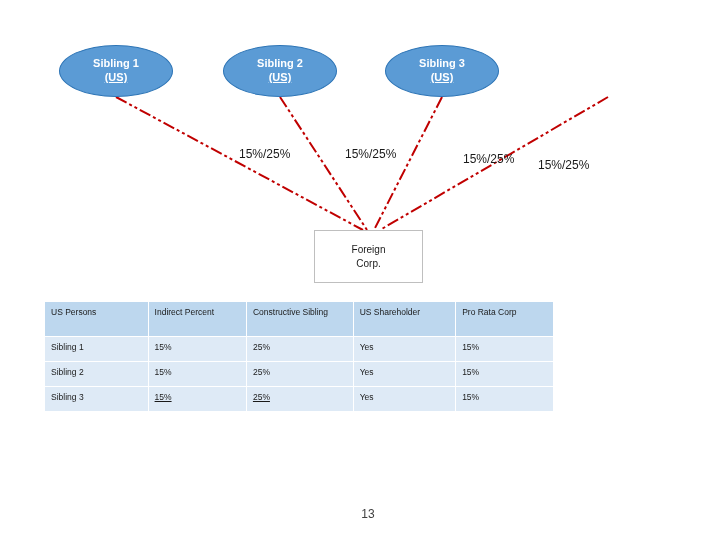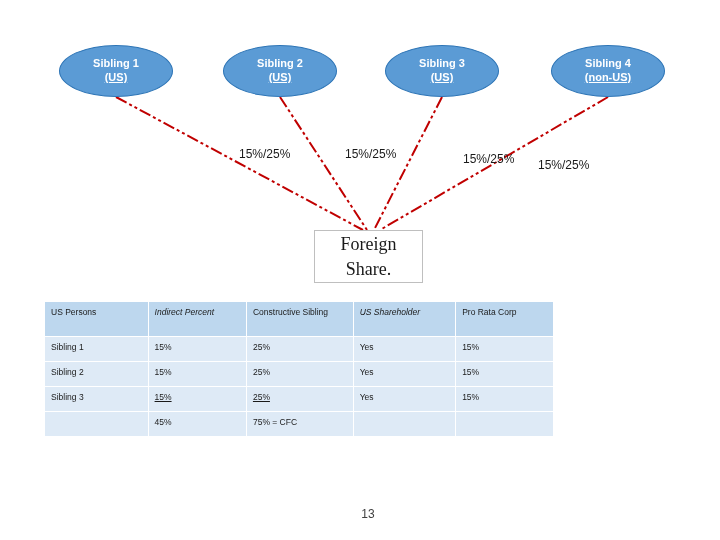--- a/index.html
+++ b/index.html
@@ -42,29 +42,28 @@
     justify-content: center;
     line-height: 1.25;
     box-sizing: border-box;
   }
   .node .l2 { display: block; text-decoration: underline; }
   .corp {
     position: absolute;
     background: #ffffff;
     border: 1px solid #bfbfbf;
     color: #1a1a1a;
-    font-size: 18px;
+    font-size: 10px;
     text-align: center;
     display: flex;
     flex-direction: column;
     align-items: center;
     justify-content: center;
     line-height: 1.35;
     box-sizing: border-box;
-    font-family: Liberation Serif, serif;
   }
   .pctlabel {
     position: absolute;
     font-size: 12px;
     color: #1a1a1a;
     white-space: nowrap;
   }
   table.grid {
     position: absolute;
     left: 36px;
@@ -89,23 +88,23 @@
     height: 24px;
     vertical-align: top;
   }
   table.grid tbody td {
     background: #deeaf6;
   }
   table.grid td.u {
     text-decoration: underline;
   }
   .col0 { width: 105px; margin-top: 32px; }
-  .col1 { width: 99px; font-style: italic; }
+  .col1 { width: 99px; }
   .col2 { width: 105px; }
-  .col3 { width: 100px; font-style: italic; }
+  .col3 { width: 100px; }
   .col4 { width: 101px; }
   .pagenum {
     position: absolute;
     left: 0;
     top: 507px;
     width: 720px;
     text-align: center;
     font-size: 12px;
     color: #404040;
   }
@@ -132,33 +131,29 @@
   <div class="node" style="left:215px; top:45px; width:114px; height:52px;">
     <span>Sibling 2</span>
     <span class="l2">(US)</span>
   </div>
 
   <div class="node" style="left:377px; top:45px; width:114px; height:52px;">
     <span>Sibling 3</span>
     <span class="l2">(US)</span>
   </div>
 
-  <div class="node" style="left:543px; top:45px; width:114px; height:52px;">
-    <span>Sibling 4</span>
-    <span class="l2">(non-US)</span>
-  </div>
 
   <div class="pctlabel" style="left:231px; top:147px;">15%/25%</div>
   <div class="pctlabel" style="left:337px; top:147px;">15%/25%</div>
   <div class="pctlabel" style="left:455px; top:152px;">15%/25%</div>
   <div class="pctlabel" style="left:530px; top:158px;">15%/25%</div>
 
   <div class="corp" style="left:306px; top:230px; width:109px; height:53px;">
     <span>Foreign</span>
-    <span>Share.</span>
+    <span>Corp.</span>
   </div>
 
   <table class="grid">
     <thead>
       <tr>
         <th class="col0">US Persons</th>
         <th class="col1">Indirect Percent</th>
         <th class="col2">Constructive Sibling</th>
         <th class="col3">US Shareholder</th>
         <th class="col4">Pro Rata Corp</th>
@@ -179,25 +174,18 @@
         <td>Yes</td>
         <td>15%</td>
       </tr>
       <tr>
         <td>Sibling 3</td>
         <td class="u">15%</td>
         <td class="u">25%</td>
         <td>Yes</td>
         <td>15%</td>
       </tr>
-      <tr>
-        <td></td>
-        <td>45%</td>
-        <td>75% = CFC</td>
-        <td></td>
-        <td></td>
-      </tr>
     </tbody>
   </table>
 
   <div class="pagenum">13</div>
 
 </div>
 
 </body></html>

